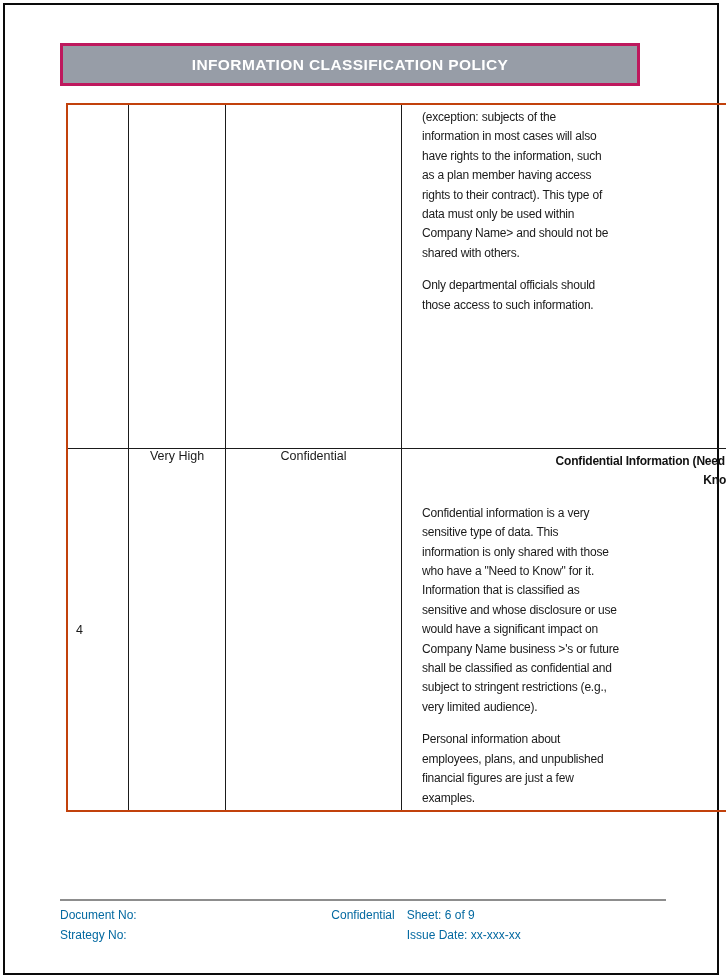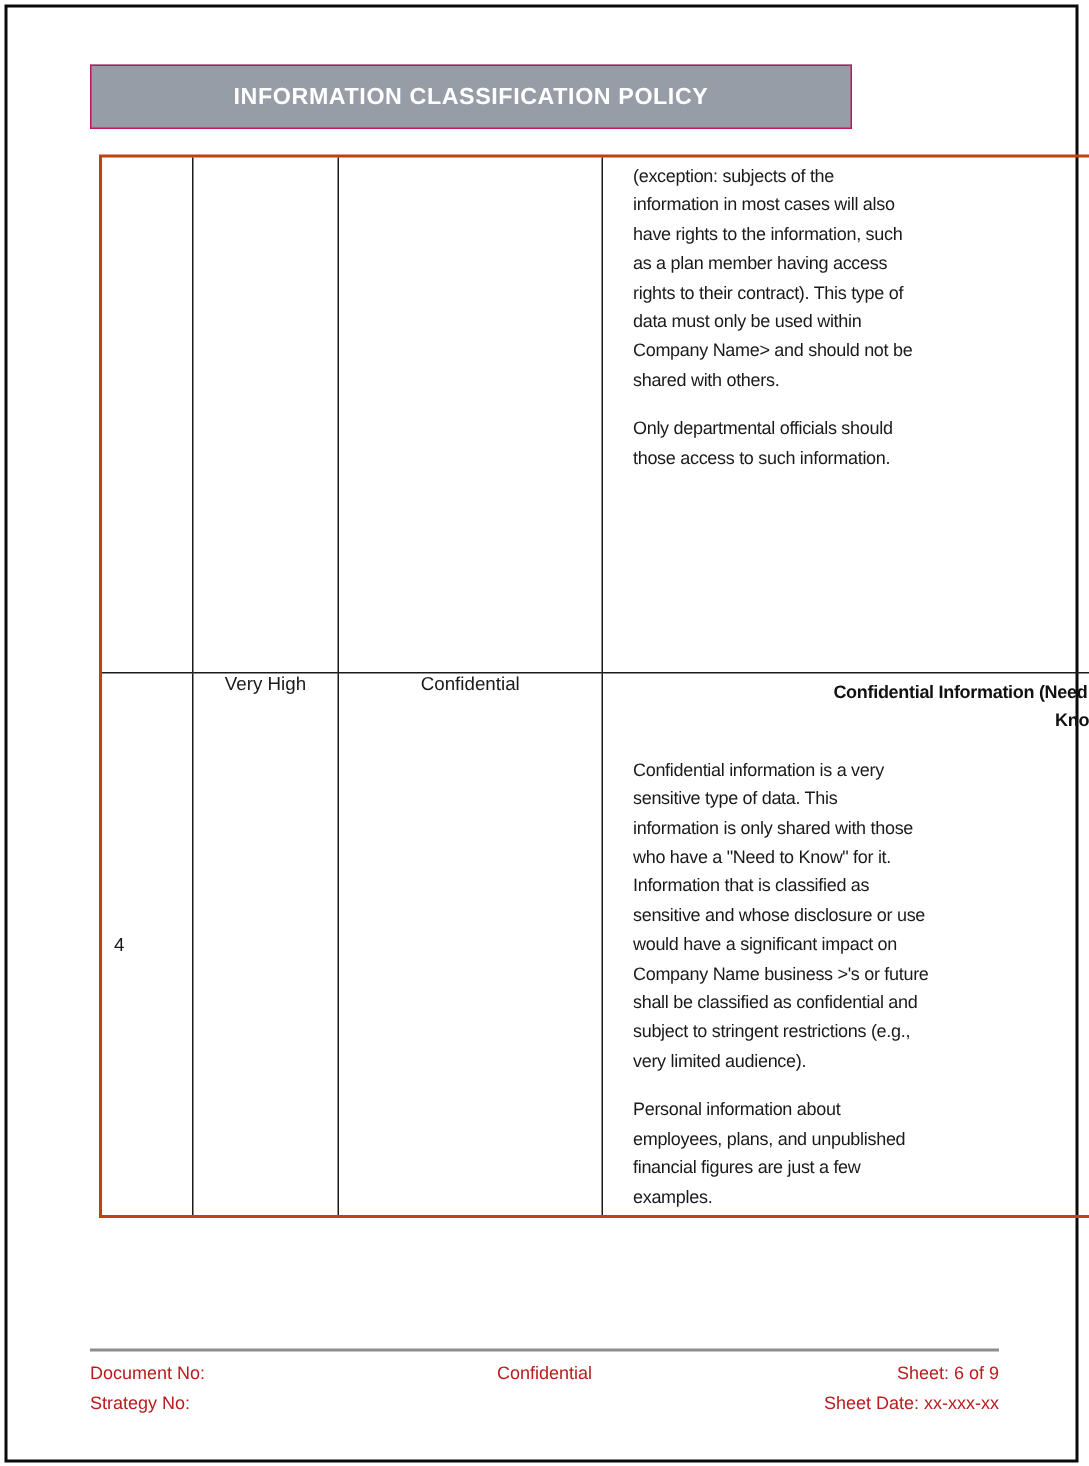--- a/index.html
+++ b/index.html
@@ -18,24 +18,24 @@
   .page-frame {
     position: absolute;
     left: 3px; top: 3px;
     width: 712px; height: 968px;
     border: 2px solid #0a0a0a;
     pointer-events: none;
   }
   .banner {
     position: absolute;
     left: 60px; top: 43px;
-    width: 508px; height: 43px;
+    width: 580px; height: 43px;
     box-sizing: border-box;
     background: #979da7;
-    border: 1px solid #be185d;
+    border: 3px solid #be185d;
     display: flex;
     align-items: center;
     justify-content: center;
     color: #ffffff;
     font-size: 15.5px;
     font-weight: bold;
     letter-spacing: 0.4px;
   }
   .doc-table {
     position: absolute;
@@ -89,28 +89,28 @@
     left: 60px; top: 899px;
     width: 606px; height: 2px;
     background: #8d8d8d;
   }
   .footer {
     position: absolute;
     left: 60px; top: 905px;
     width: 606px;
     display: grid;
     grid-template-columns: 1fr auto 1fr;
-    color: #b91c1c;
+    color: #0369a1;
     font-size: 12px;
     line-height: 20px;
     gap: 12px;
   }
   .footer .f-left  { text-align: left; }
   .footer .f-center{ text-align: center; }
-  .footer .f-right { text-align: right; }
+  .footer .f-right { text-align: left; }
 </style>
 </head>
 <body>
 
 <div class="page">
 
   <div class="page-frame"></div>
 
   <div class="banner">
     <span>INFORMATION CLASSIFICATION POLICY</span>
@@ -176,17 +176,17 @@
   <div class="footer">
     <div class="f-left">
       <div>Document No:</div>
       <div>Strategy No:</div>
     </div>
     <div class="f-center">
       <div>Confidential</div>
     </div>
     <div class="f-right">
       <div>Sheet: 6 of 9</div>
-      <div>Sheet Date: xx-xxx-xx</div>
+      <div>Issue Date: xx-xxx-xx</div>
     </div>
   </div>
 
 </div>
 
 </body></html>

